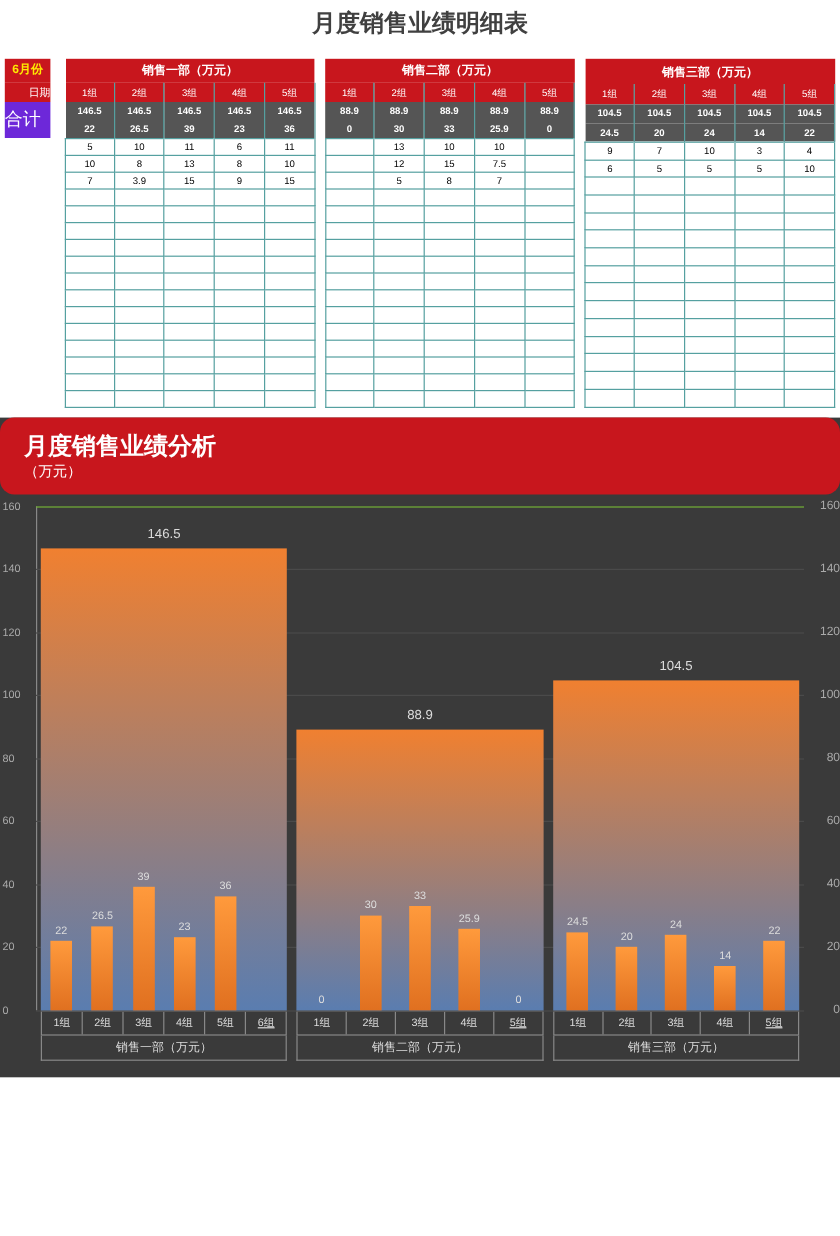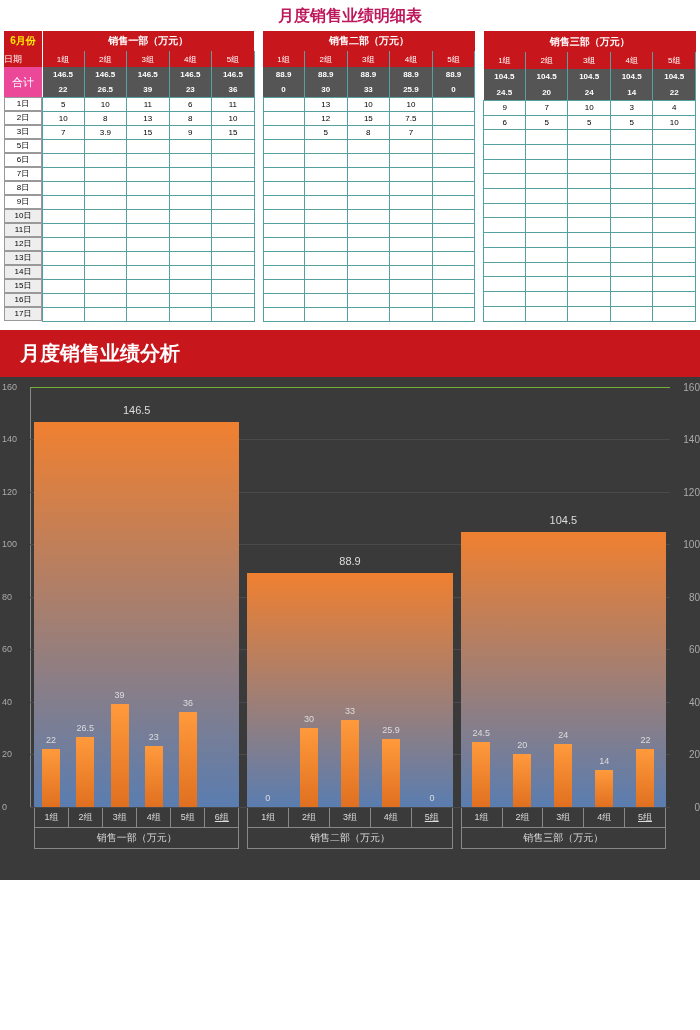--- a/index.html
+++ b/index.html
@@ -1,36 +1,36 @@
 <!DOCTYPE html>
 <html><head>
 <meta charset="utf-8">
 <style>
   * { box-sizing: border-box; margin: 0; padding: 0; }
   body { font-family: "Microsoft YaHei", Arial, sans-serif; width: 700px; background: #fff; }
   
-  .title { text-align: center; color: #be185d; font-weight: bold; font-size: 16px; padding: 6px 0 4px; }
-  
-  .tables-row { display: flex; gap: 0; padding: 0 4px; }
+  .title { text-align: center; color: #404040; font-weight: bold; font-size: 20px; padding: 6px 0 16px; }
+  
+  .tables-row { display: flex; gap: 12px; padding: 0 4px; }
   
   .month-col { width: 38px; flex-shrink: 0; }
   .month-hdr { background: #c8161d; color: #ffeb00; font-weight: bold; font-size: 10px; text-align: center; height: 20px; line-height: 20px; }
-  .date-hdr { background: #c8161d; color: #fff; font-size: 9px; text-align: left; height: 16px; line-height: 16px; }
-  .sum-label { background: #ec4899; color: #fff; font-size: 11px; text-align: center; height: 30px; line-height: 30px; }
+  .date-hdr { background: #c8161d; color: #fff; font-size: 9px; text-align: right; height: 16px; line-height: 16px; }
+  .sum-label { background: #6d28d9; color: #fff; font-size: 15px; text-align: left; height: 30px; line-height: 30px; }
   
   .dept-table { flex: 1; border-collapse: collapse; font-size: 8px; }
   .dept-title { background: #c8161d; color: #fff; text-align: center; font-size: 10px; font-weight: bold; height: 20px; }
   .grp-hdr td { background: #c8161d; color: #fff; text-align: center; font-size: 8px; height: 16px; border-right: 1px solid #55a0a0; }
   .sum-row td { background: #555; color: #fff; text-align: center; font-weight: bold; height: 15px; border-right: 1px solid #55a0a0; }
   .data-row td { border: 1px solid #55a0a0; text-align: center; height: 14px; background: #fff; }
   .date-cell { width: 38px; border: 1px solid #999; text-align: center; font-size: 8px; height: 14px; background: #fff; }
   .date-cell.alt { background: #eee; }
   
   .chart-wrap { background: #3a3a3a; margin-top: 8px; padding: 0; height: 550px; position: relative; }
-  .chart-title-bar { background: #c8161d; color: #fff; padding: 10px 20px; }
+  .chart-title-bar { background: #c8161d; color: #fff; padding: 10px 20px; border-radius: 12px; }
   .chart-title { font-size: 20px; font-weight: bold; }
   .chart-sub { font-size: 12px; }
   
   .chart-area { position: relative; height: 420px; margin: 10px 30px 0 30px; }
   .y-axis-line { position: absolute; left: 0; top: 0; bottom: 0; width: 1px; background: #888; }
   .y-grid { position: absolute; left: 0; right: 0; height: 1px; background: #4a4a4a; }
   .y-grid.green { background: #73b035; }
   .y-tick { position: absolute; left: -28px; transform: translateY(-50%); color: #aaa; font-size: 9px; }
   .y-tick-r { position: absolute; right: -30px; transform: translateY(-50%); color: #aaa; font-size: 10px; }
   
@@ -54,38 +54,20 @@
 </head>
 <body>
 
 <div class="title">月度销售业绩明细表</div>
 
 <div class="tables-row">
   <div class="month-col">
     <div class="month-hdr">6月份</div>
     <div class="date-hdr">日期</div>
     <div class="sum-label">合计</div>
-    <div id="date-cells">
-        <div class="date-cell">1日</div>
-        <div class="date-cell">2日</div>
-        <div class="date-cell">3日</div>
-        <div class="date-cell">5日</div>
-        <div class="date-cell">6日</div>
-        <div class="date-cell">7日</div>
-        <div class="date-cell">8日</div>
-        <div class="date-cell">9日</div>
-        <div class="date-cell alt">10日</div>
-        <div class="date-cell alt">11日</div>
-        <div class="date-cell alt">12日</div>
-        <div class="date-cell alt">13日</div>
-        <div class="date-cell alt">14日</div>
-        <div class="date-cell alt">15日</div>
-        <div class="date-cell alt">16日</div>
-        <div class="date-cell alt">17日</div>
-      </div>
   </div>
   <div id="dept-tables" style="display:flex; gap:8px; flex:1;">
       <table class="dept-table">
         <tbody>
           <tr>
             <td class="dept-title" colspan="5">销售一部（万元）</td>
           </tr>
           <tr class="grp-hdr">
             <td>1组</td>
             <td>2组</td>
@@ -493,20 +475,21 @@
             <td></td>
           </tr>
         </tbody>
       </table>
     </div>
 </div>
 
 <div class="chart-wrap">
   <div class="chart-title-bar">
     <div class="chart-title">月度销售业绩分析</div>
+    <div class="chart-sub">（万元）</div>
   </div>
   <div class="chart-area">
     <div class="y-axis-line"></div>
     <div id="y-grids">
         <div class="y-grid" style="top: 100%;"></div>
         <div class="y-tick" style="top: 100%;">0</div>
         <div class="y-tick-r" style="top: 100%;">0</div>
         <div class="y-grid" style="top: 87.5%;"></div>
         <div class="y-tick" style="top: 87.5%;">20</div>
         <div class="y-tick-r" style="top: 87.5%;">20</div>

